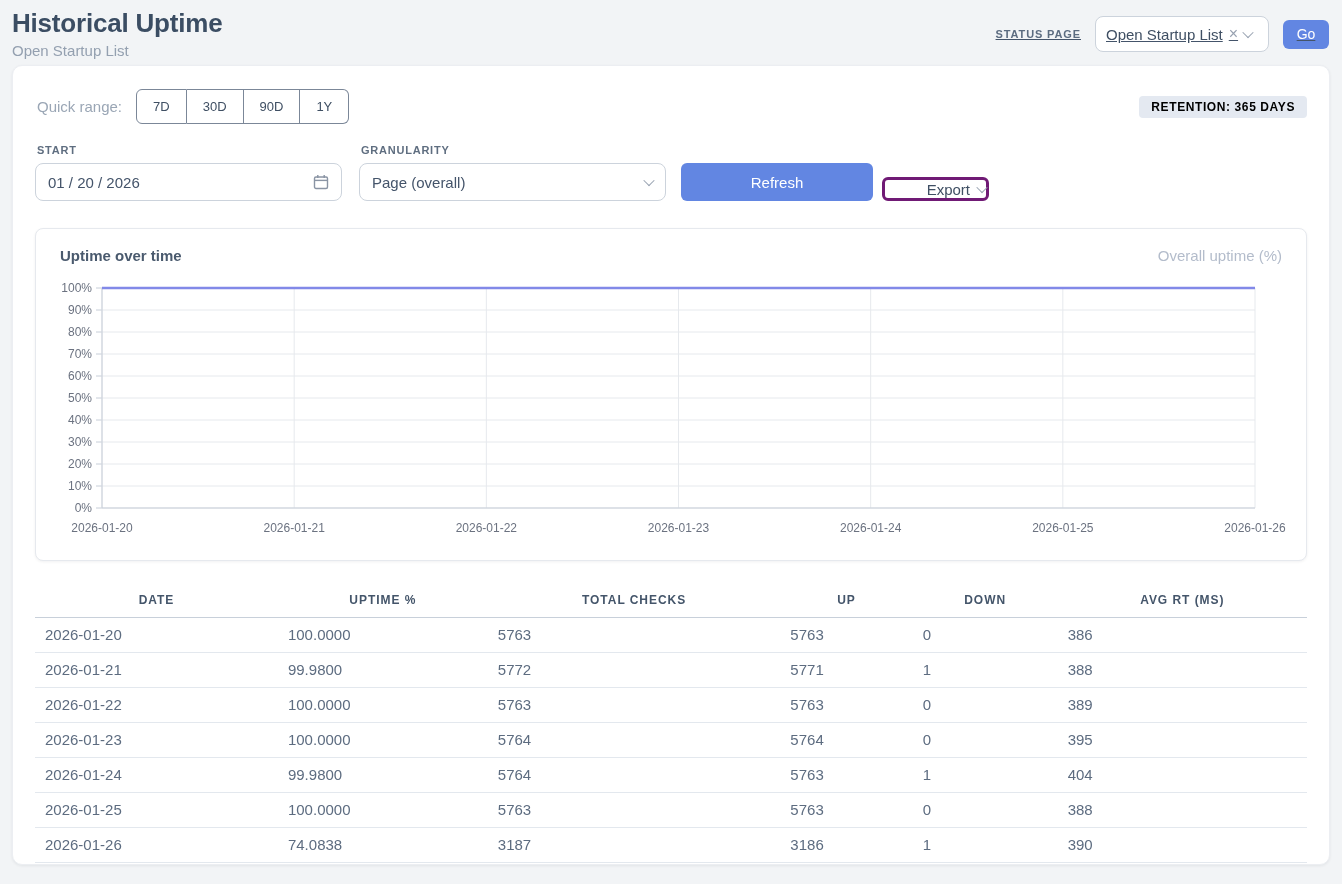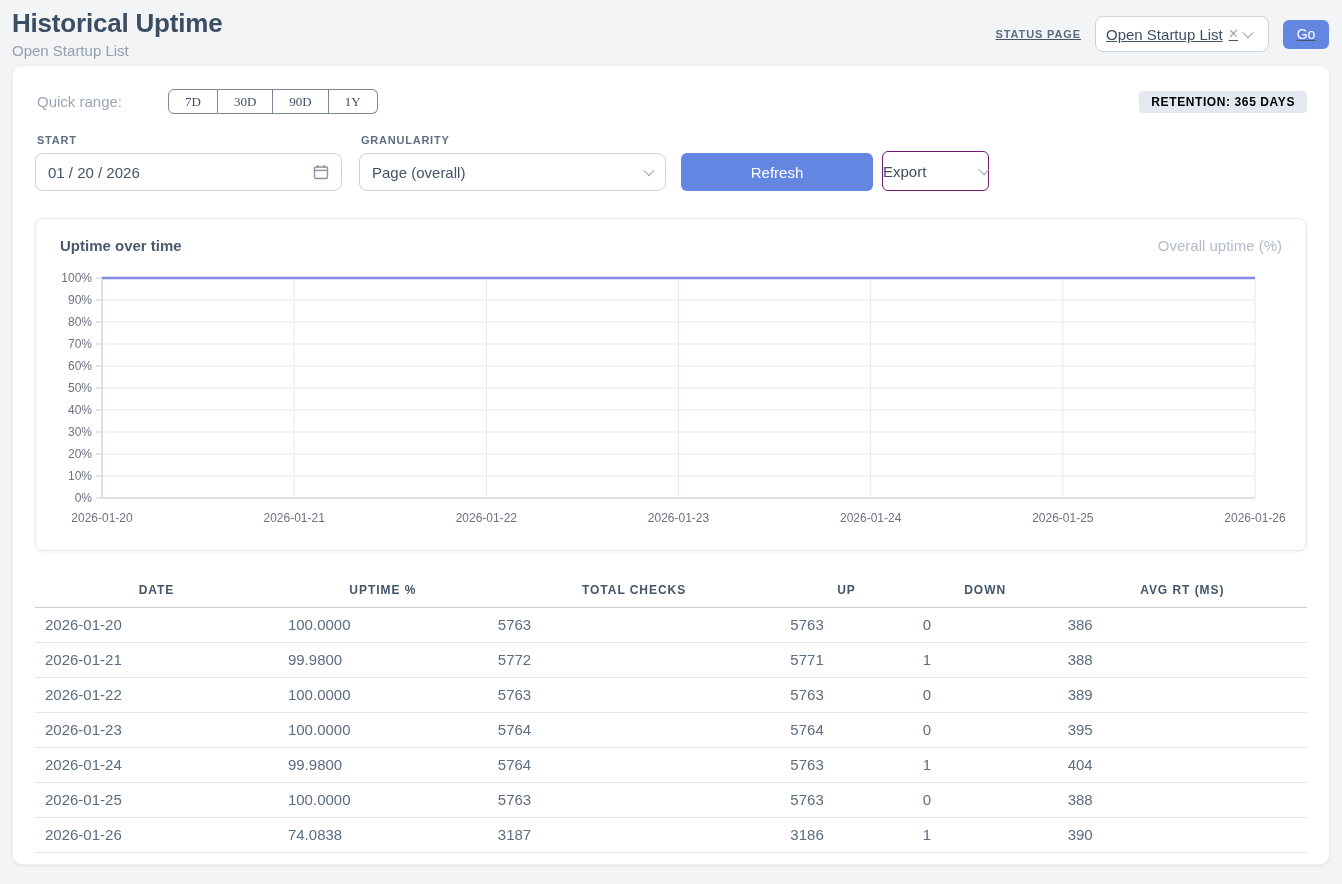--- a/index.html
+++ b/index.html
@@ -48,27 +48,27 @@
   
   .panel {
     margin:0 12px; background:#fff; border-radius:10px;
     border:1px solid #eceef2;
     box-shadow:0 1px 3px rgba(16,24,40,.07);
     padding:23px 22px 20px 22px;
     height:800px;
   }
 
   
-  .quick-row { display:flex; align-items:center;gap:32px; }
+  .quick-row { display:flex; align-items:center; }
   .quick-label { font-size:15px; color:#9aa6b5; margin-right:14px; margin-left:2px; }
   .seg-group { display:flex; }
   .seg-btn {
-    height:25px; padding:0 16px; background:#fff;
+    height:35px; padding:0 16px; background:#fff;
     border:1px solid #7b8798; border-left-width:0;
-    font-size:13px; color:#3f4f63; cursor:pointer; font-family:Liberation Serif, serif;
+    font-size:13px; color:#3f4f63; cursor:pointer; font-family:Liberation Sans, sans-serif;
   }
   .seg-btn:first-child { border-left-width:1px; border-radius:6px 0 0 6px; }
   .seg-btn:last-child { border-radius:0 6px 6px 0; }
   .retention-badge {
     margin-left:auto;
     background:#e4e9f1; color:#000000;
     font-size:12px; font-weight:700; letter-spacing:0.05em;
     padding:4px 12px; border-radius:4px;
   }
 
@@ -87,24 +87,24 @@
   }
   .input-box .val { flex:1; }
   .cal-icon { width:16px; height:16px; color:#8a94a4; cursor:pointer; }
   .select-box { cursor:pointer; }
   .refresh-btn {
     width:192px; height:38px; border:none; border-radius:6px;
     background:#6286e2; color:#fff; font-size:15px; cursor:pointer;
     margin-left:-2px; font-family:inherit;
   }
   .export-btn {
-    width:107px; height:40px; background:#fff;
-    border:1px solid #701a75; border-radius:6px;
+    width:107px; height:24px; background:#fff;
+    border:3px solid #701a75; border-radius:6px;
     font-size:15px; color:#3f4f63; cursor:pointer; font-family:inherit;
-    display:flex; align-items:center; justify-content:space-between; gap:8px;
+    display:flex; align-items:center; justify-content:flex-end; gap:8px;
     margin-left:-8px;
   }
 
   
   .chart-card {
     margin-top:27px; background:#fff;
     border:1px solid #e6e9ee; border-radius:8px;
     box-shadow:0 1px 3px rgba(16,24,40,.06);
     padding:18px 16px 16px 16px;
   }

